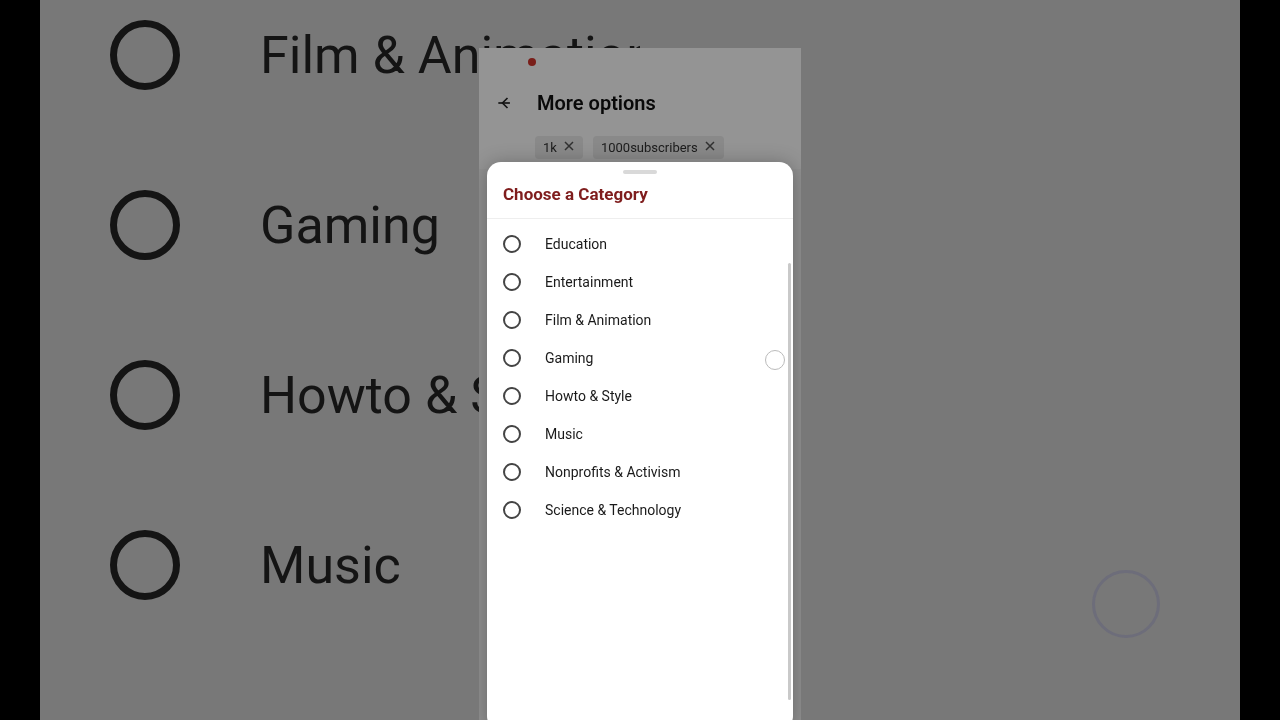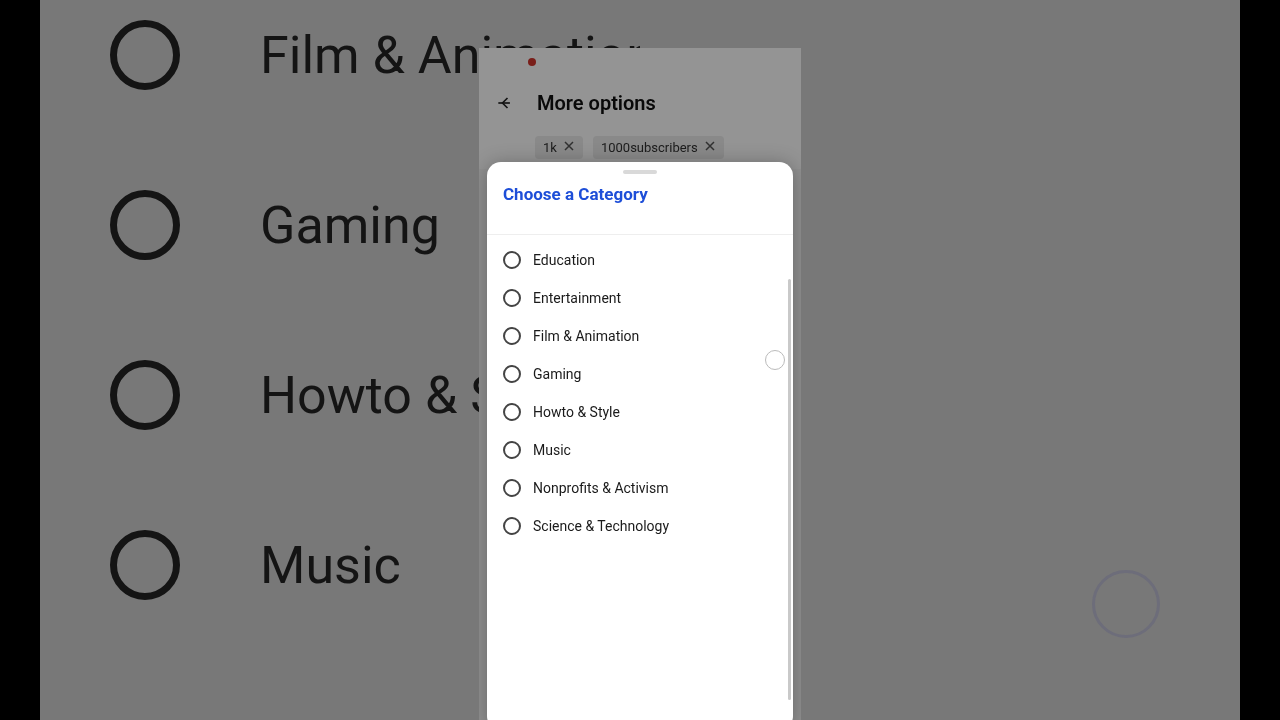--- a/index.html
+++ b/index.html
@@ -114,34 +114,34 @@
     background: #fff; border-radius: 14px; z-index: 20;
     display: flex; flex-direction: column;
     box-shadow: 0 2px 20px rgba(0,0,0,0.3);
     overflow: hidden;
   }
   .sheet-handle {
     width: 34px; height: 4px; background: #d9d9d9; border-radius: 4px;
     margin: 8px auto 6px;
   }
   .sheet-title {
-    font-size: 17px; font-weight: 700; color: #1d4ed8;
-    padding: 4px 16px 30px;
+    font-size: 17px; font-weight: 700; color: #7f1d1d;
+    padding: 4px 16px 14px;
     border-bottom: 1px solid #eee;
   }
   .cat-list {
     flex: 1; overflow: hidden; position: relative;
     padding: 6px 0;
   }
   .cat-scroll-ind {
     position: absolute; right: 2px; top: 44px; bottom: 30px; width: 3px;
     background: #c9c9c9; border-radius: 2px;
   }
   .cat-item {
-    display: flex; align-items: center; gap: 12px;
+    display: flex; align-items: center; gap: 24px;
     padding: 10px 16px;
   }
   .radio {
     width: 18px; height: 18px; border-radius: 50%;
     border: 2px solid #444; flex: 0 0 auto;
     display:flex; align-items:center; justify-content:center;
   }
   .radio.selected::after {
     content:""; width: 10px; height: 10px; border-radius: 50%; background: #111;
   }

